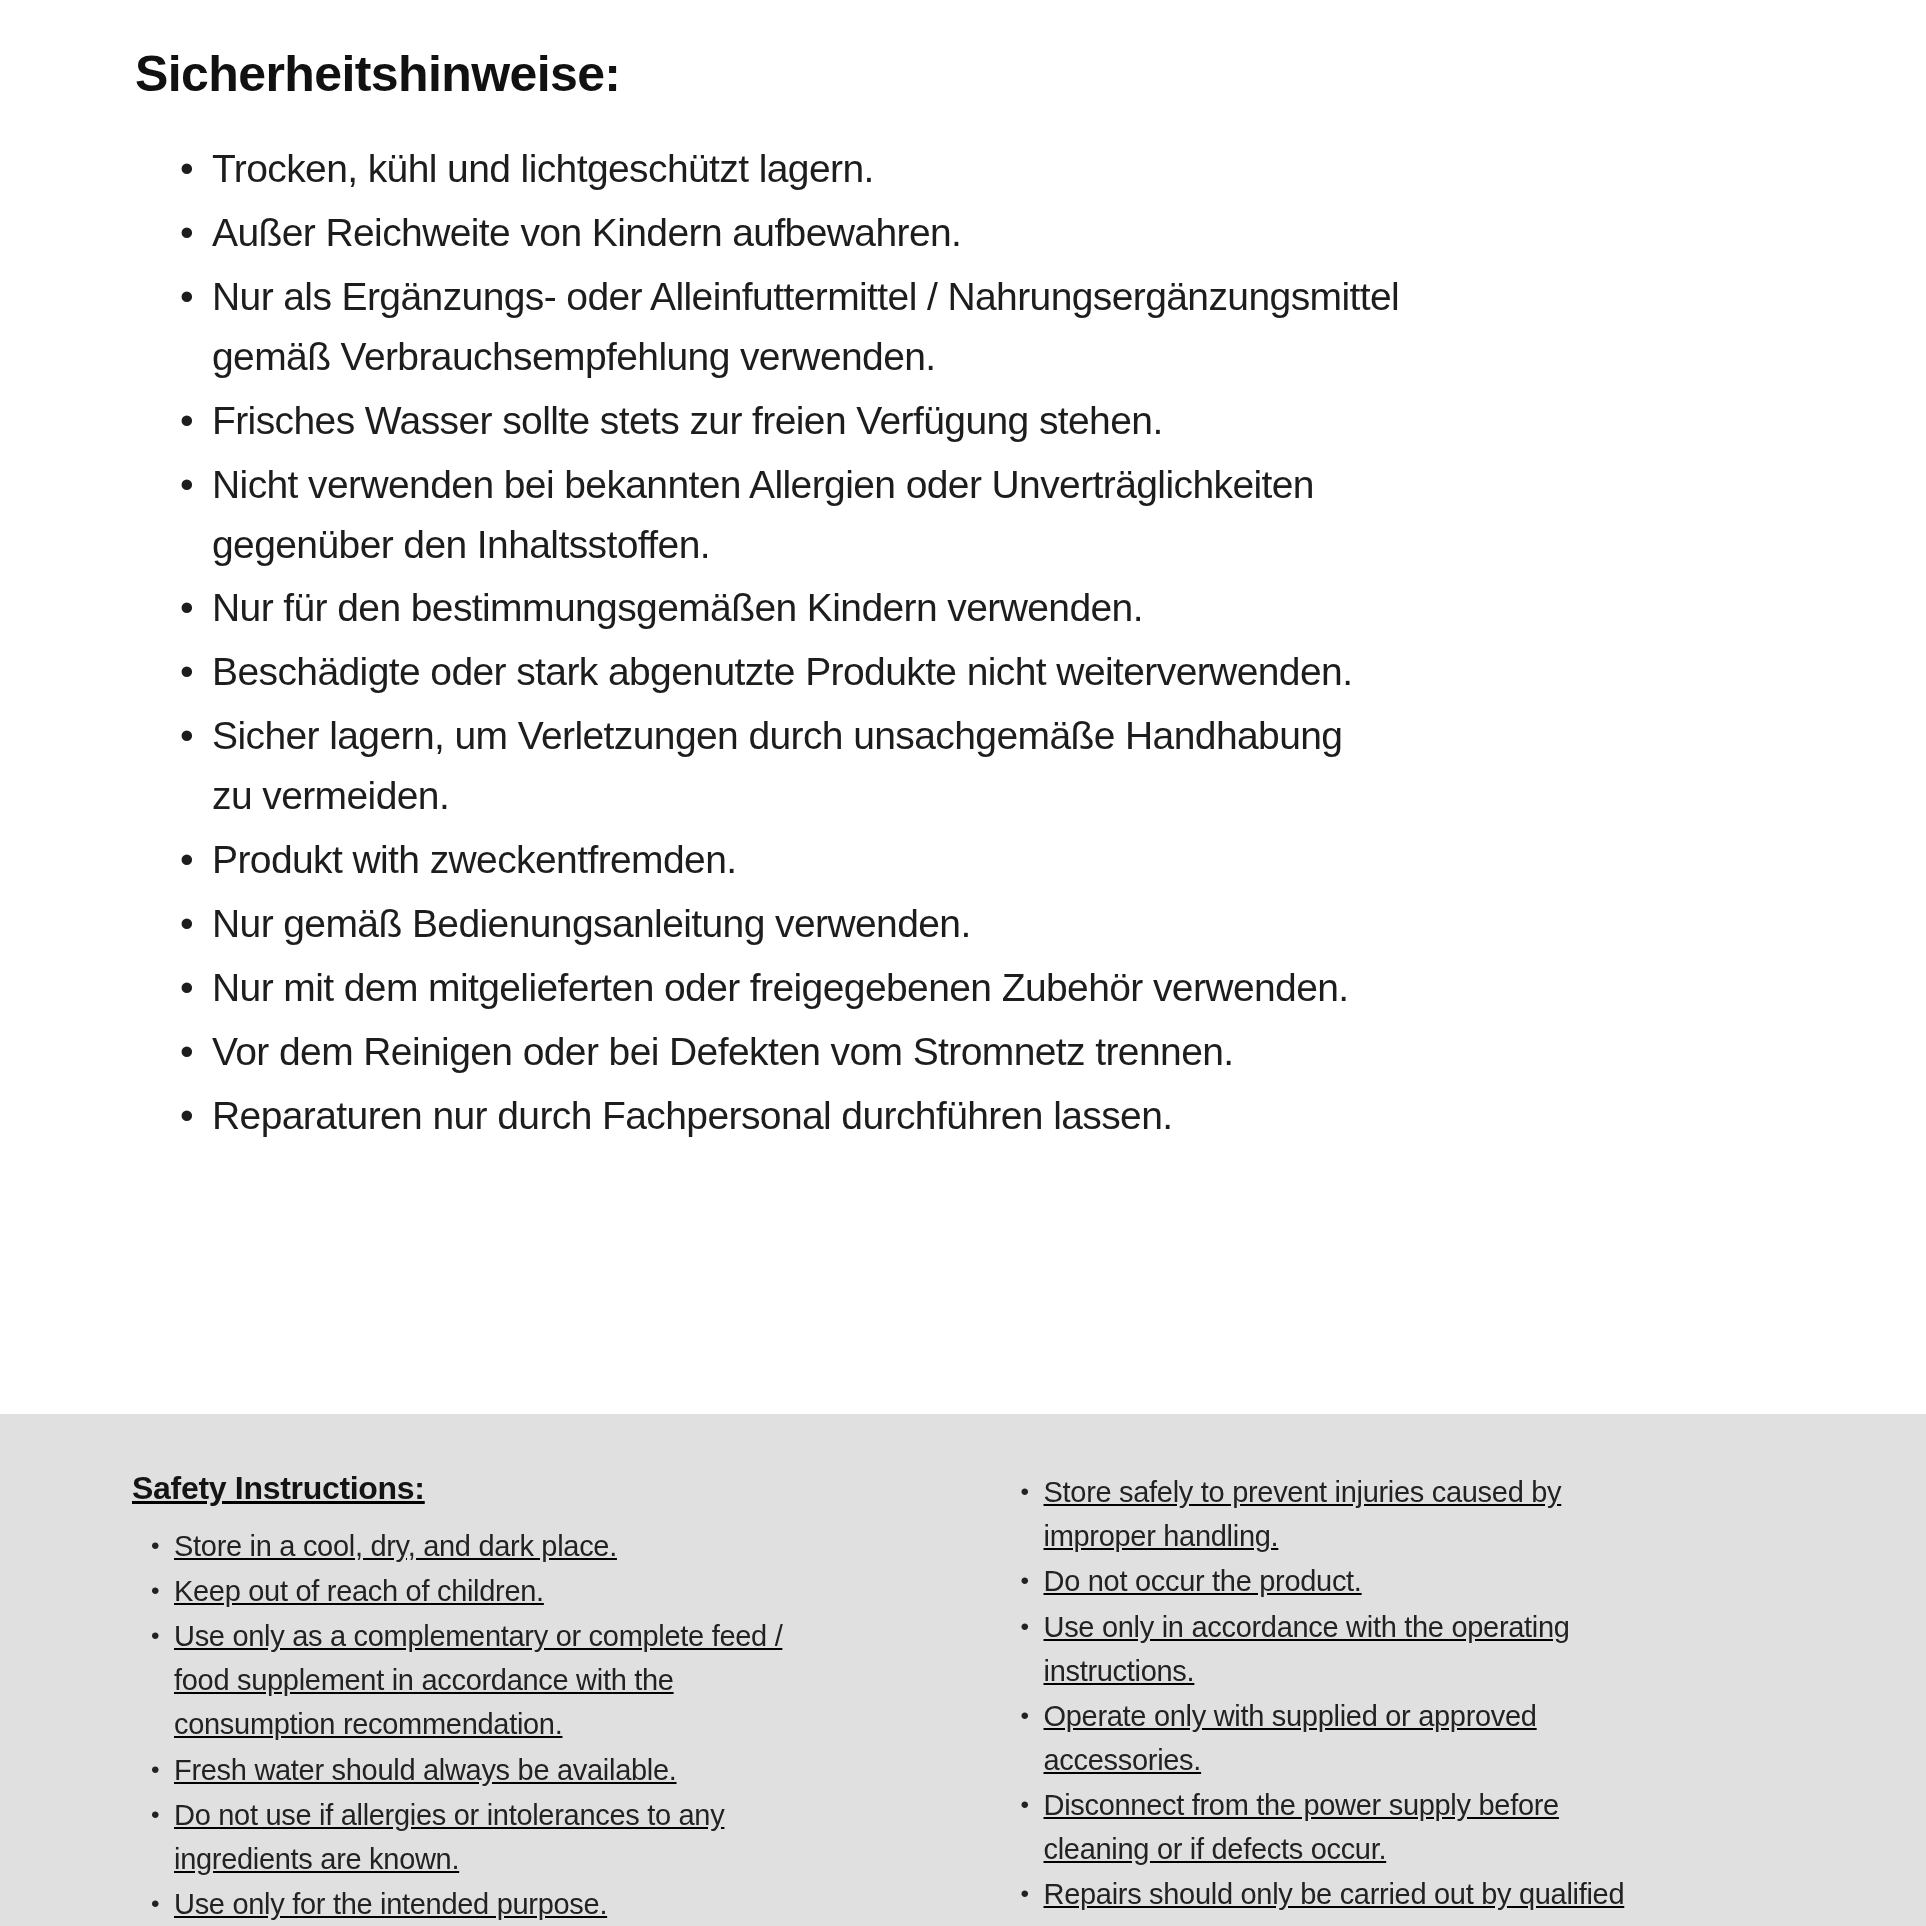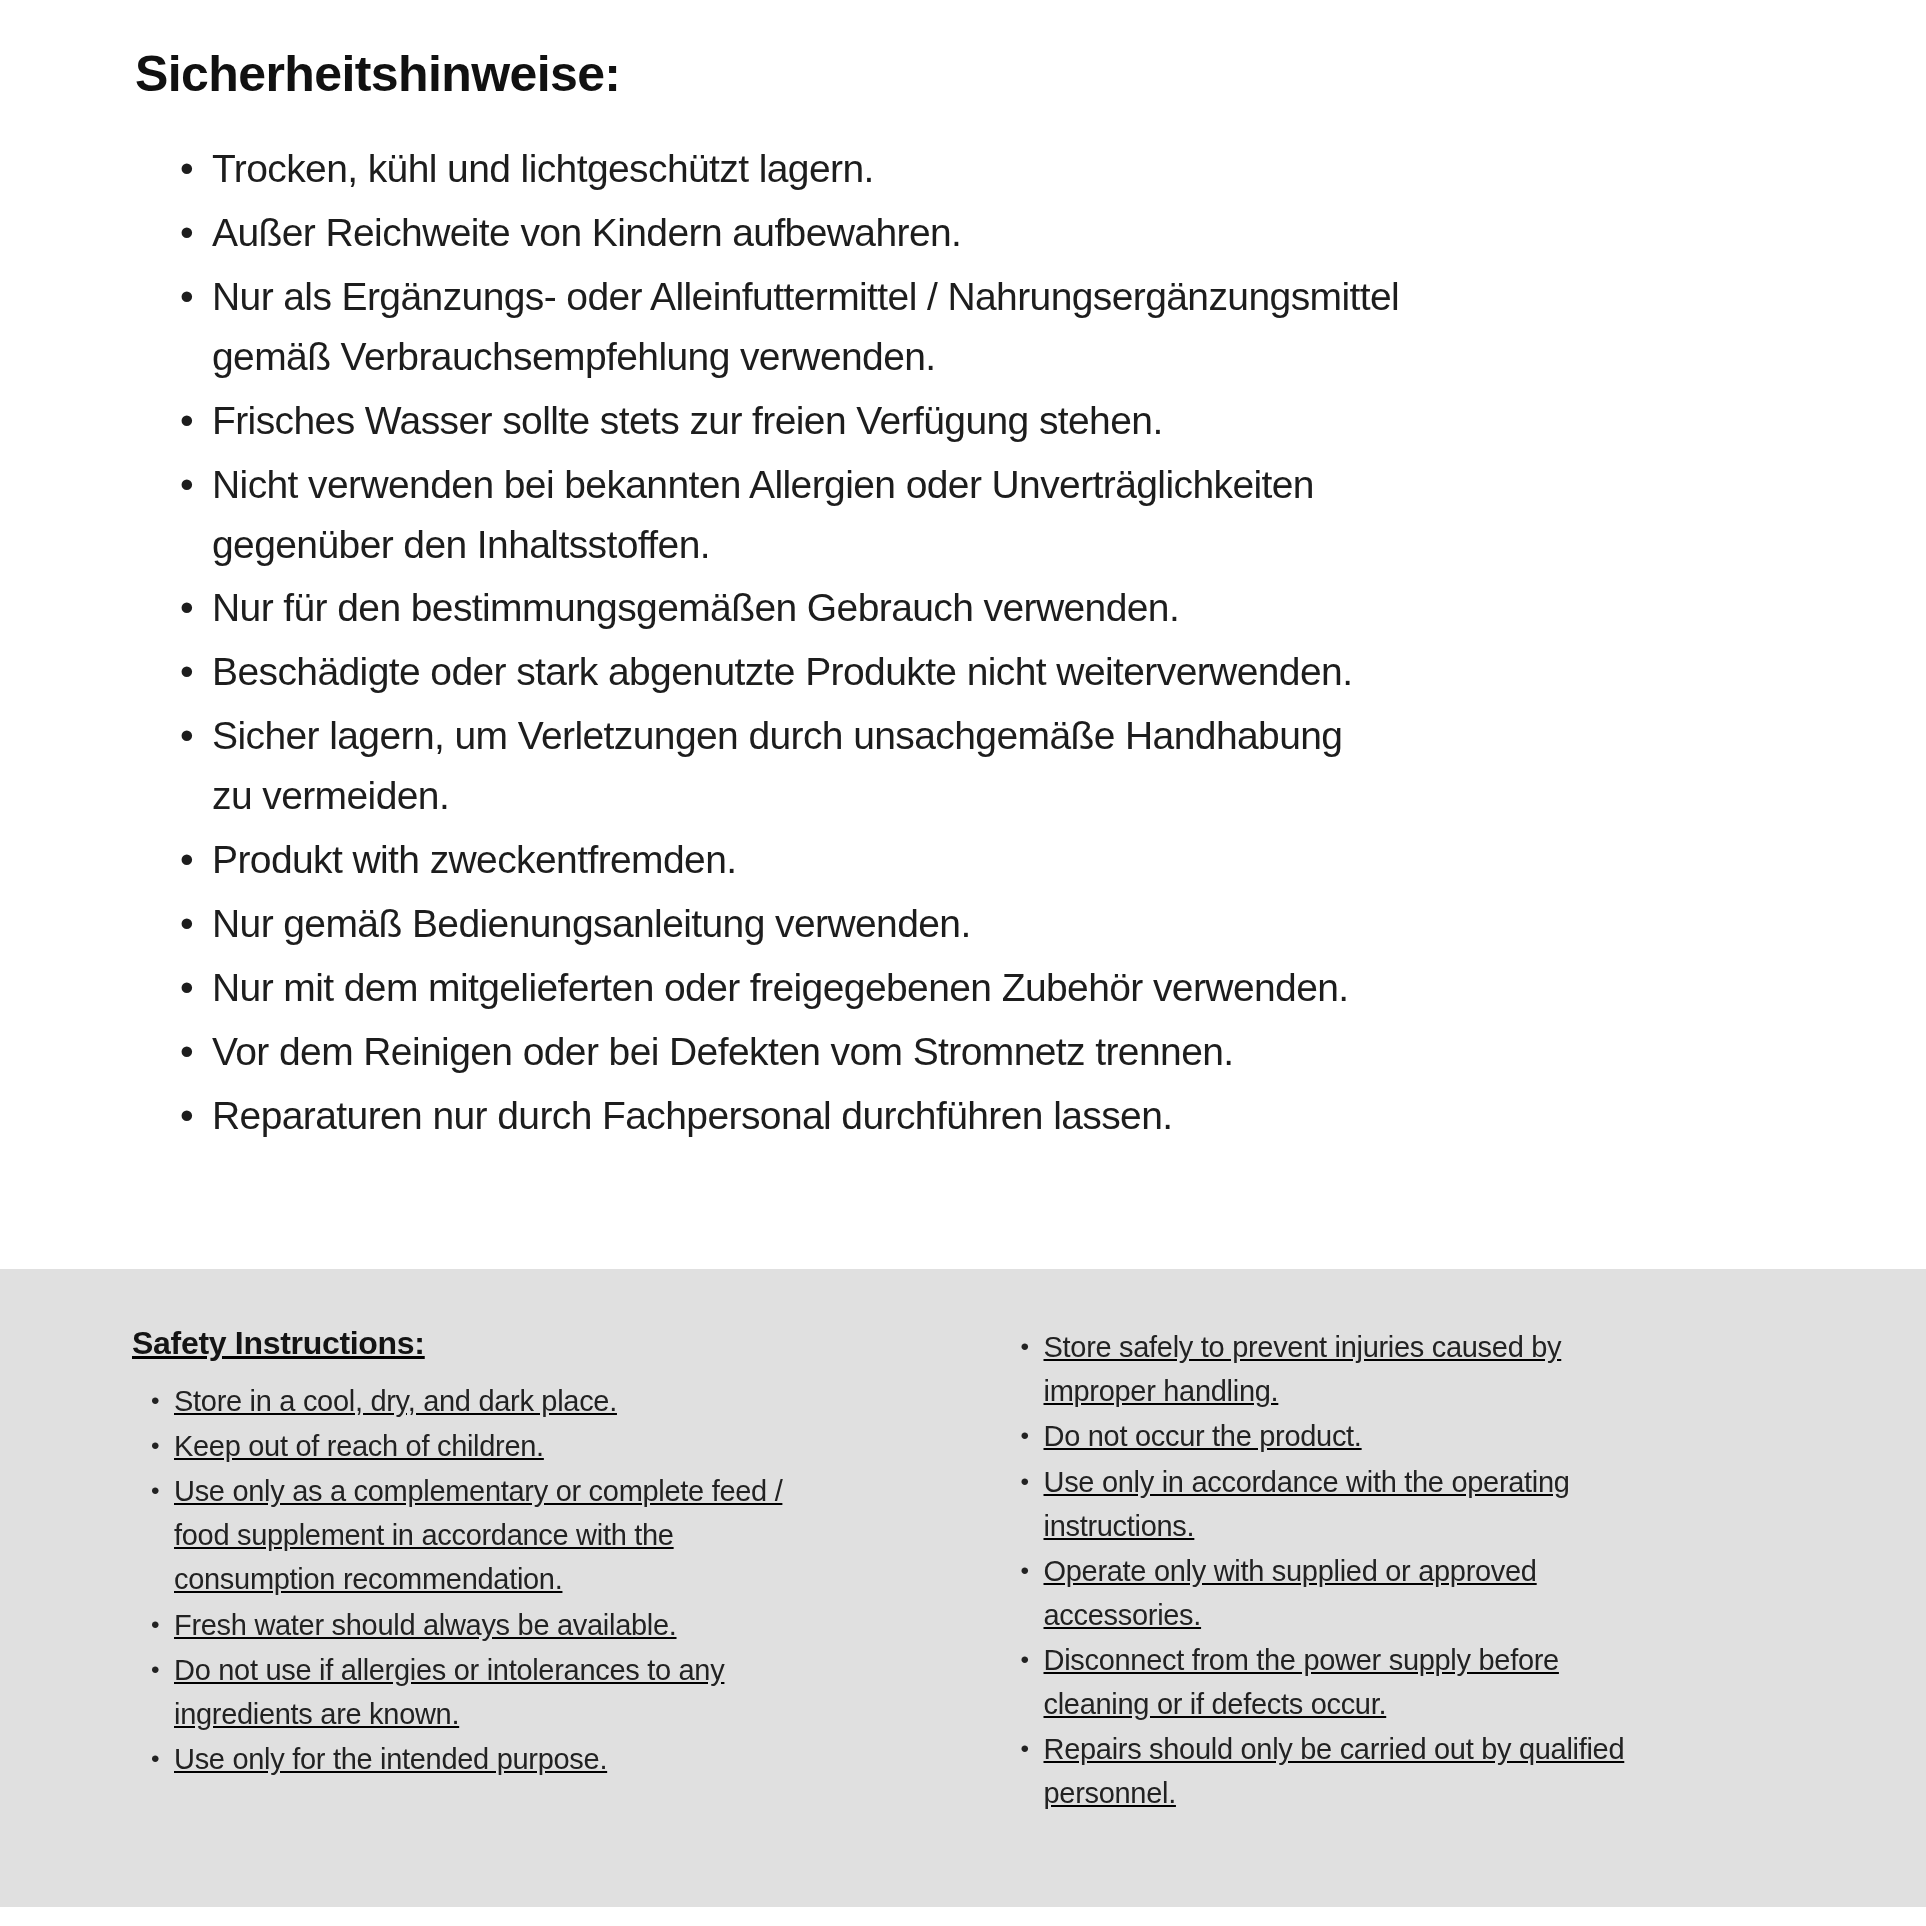--- a/index.html
+++ b/index.html
@@ -9,21 +9,21 @@
     width: 1926px;
     height: 1926px;
     background: #ffffff;
     overflow: hidden;
     font-family: "Liberation Sans", "DejaVu Sans", sans-serif;
   }
   * { box-sizing: border-box; }
 
   
   .de-section {
-    height: 1269px;
+    height: 1414px;
     padding: 45px 64px 0 135px;
     background: #ffffff;
   }
   .de-title {
     margin: 0 0 36px 0;
     font-size: 50px;
     font-weight: 700;
     letter-spacing: -0.6px;
     color: #111111;
   }
@@ -96,21 +96,21 @@
 <div class="de-section">
   <h1 class="de-title">Sicherheitshinweise:</h1>
   <ul class="de-list">
       <li>Trocken, kühl und lichtgeschützt lagern.</li>
       <li>Außer Reichweite von Kindern aufbewahren.</li>
       <li>Nur als Ergänzungs- oder Alleinfuttermittel / Nahrungsergänzungsmittel
 gemäß Verbrauchsempfehlung verwenden.</li>
       <li>Frisches Wasser sollte stets zur freien Verfügung stehen.</li>
       <li>Nicht verwenden bei bekannten Allergien oder Unverträglichkeiten
 gegenüber den Inhaltsstoffen.</li>
-      <li>Nur für den bestimmungsgemäßen Gebrauch verwenden.</li>
+      <li>Nur für den bestimmungsgemäßen Kindern verwenden.</li>
       <li>Beschädigte oder stark abgenutzte Produkte nicht weiterverwenden.</li>
       <li>Sicher lagern, um Verletzungen durch unsachgemäße Handhabung
 zu vermeiden.</li>
       <li>Produkt with zweckentfremden.</li>
       <li>Nur gemäß Bedienungsanleitung verwenden.</li>
       <li>Nur mit dem mitgelieferten oder freigegebenen Zubehör verwenden.</li>
       <li>Vor dem Reinigen oder bei Defekten vom Stromnetz trennen.</li>
       <li>Reparaturen nur durch Fachpersonal durchführen lassen.</li>
     </ul>
 </div>

